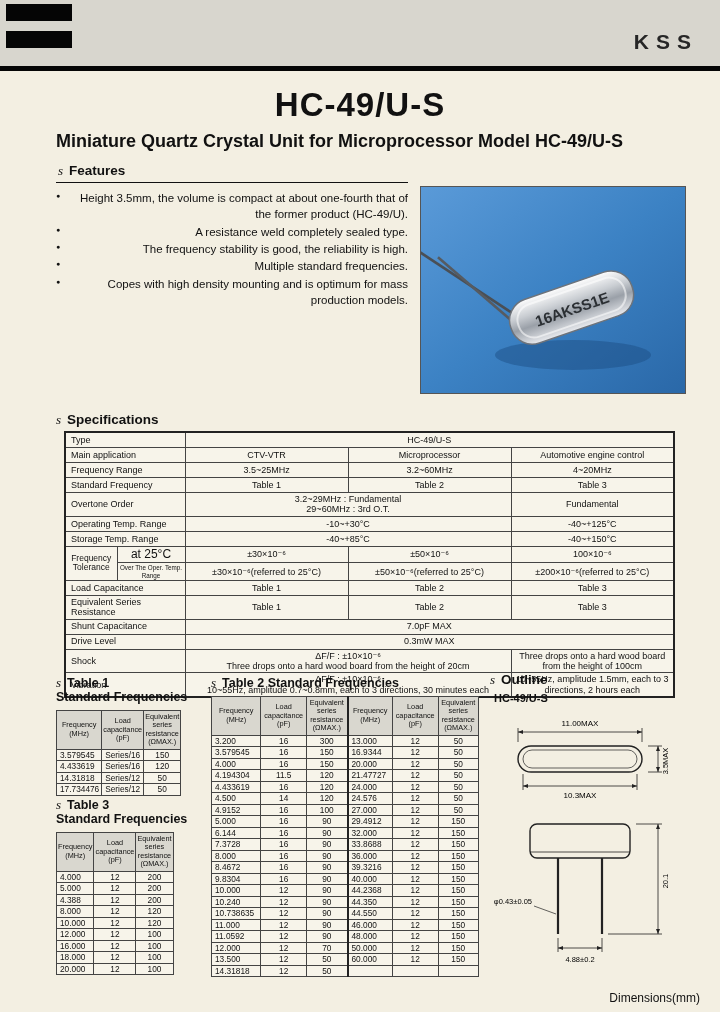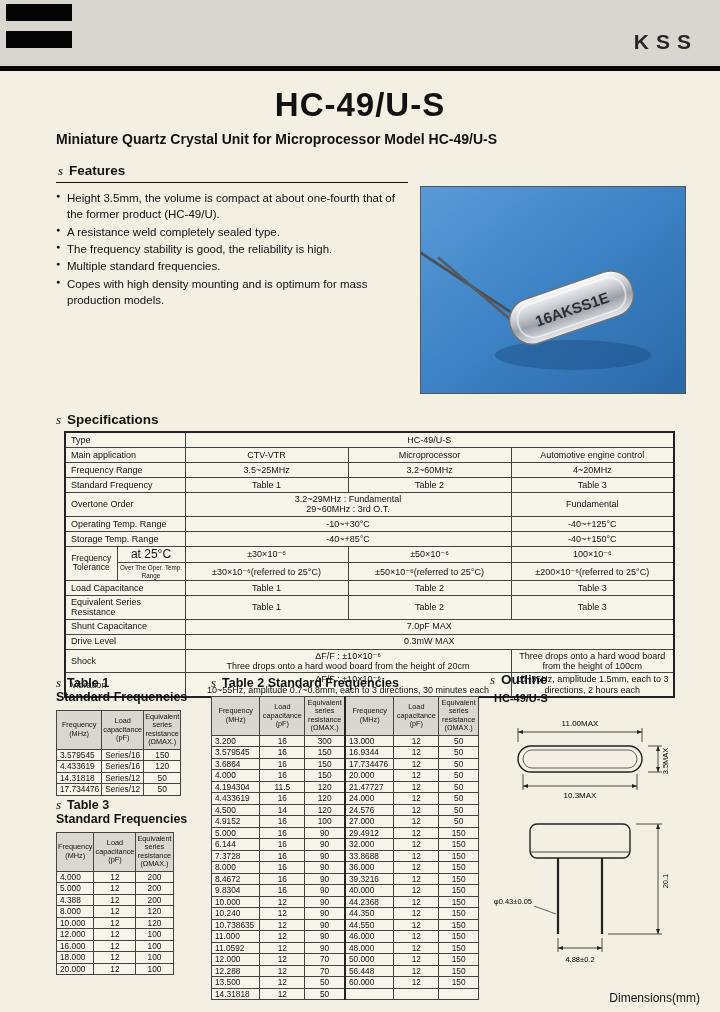--- a/index.html
+++ b/index.html
@@ -11,30 +11,30 @@
   
   .band{position:absolute;top:0;left:0;width:720px;height:66px;background:#d8d6ce;}
   .regbar{position:absolute;left:6px;width:66px;height:17px;background:#050505;}
   .regbar.b1{top:4px}.regbar.b2{top:31px}
   .logo{position:absolute;top:30px;right:22px;font-size:21px;font-weight:bold;
         letter-spacing:7px;color:#262626;font-family:"Liberation Sans",sans-serif;}
   .rule{position:absolute;top:66px;left:0;width:720px;height:5px;background:#050505;}
   .doc-title{position:absolute;top:86px;left:0;width:720px;text-align:center;
              font-size:33px;font-weight:bold;letter-spacing:1px;}
   .doc-subtitle{position:absolute;top:131px;left:56px;width:620px;
-                font-size:14px;font-weight:bold;}
+                font-size:18px;font-weight:bold;}
   
   .sec{font-size:13.5px;font-weight:bold;}
   .marker{font-family:"Liberation Serif","DejaVu Serif",serif;font-style:italic;
           font-weight:normal;margin-right:6px;font-size:13px;}
   
   .features{position:absolute;top:163px;left:56px;width:352px;}
   .features .sec{border-bottom:1.5px solid #111;padding-bottom:3px;padding-left:2px;}
   .feat-list{margin:7px 0 0 0;padding:0;list-style:none;font-size:11.5px;line-height:1.42;}
-  .feat-list li{padding-left:11px;position:relative;margin-bottom:1px;}
+  .feat-list li{padding-left:11px;position:relative;margin-bottom:1px;text-align:right;}
   .feat-list li:before{content:"\25CF";position:absolute;left:0;top:1px;font-size:7px;}
   
   .photo{position:absolute;top:186px;left:420px;width:264px;height:206px;
          border:1px solid #555;}
   
   .spec-head{position:absolute;top:412px;left:56px;}
   table{border-collapse:collapse;}
   .spec{position:absolute;top:431px;left:64px;width:609px;table-layout:fixed;
         border:2px solid #222;background:#f7f4ea;padding-left:44px;}
   .spec td{border:1px solid #444;font-size:9px;height:12px;padding:1px 2px;
@@ -353,28 +353,20 @@
         </tr>
         <tr>
           <td class="num">3.579545</td>
           <td>16</td>
           <td class="grpdiv">150</td>
           <td class="num">16.9344</td>
           <td>12</td>
           <td>50</td>
         </tr>
         <tr>
-          <td class="num">3.6864</td>
-          <td>16</td>
-          <td class="grpdiv">150</td>
-          <td class="num">17.734476</td>
-          <td>12</td>
-          <td>50</td>
-        </tr>
-        <tr>
           <td class="num">4.000</td>
           <td>16</td>
           <td class="grpdiv">150</td>
           <td class="num">20.000</td>
           <td>12</td>
           <td>50</td>
         </tr>
         <tr>
           <td class="num">4.194304</td>
           <td>11.5</td>
@@ -493,28 +485,20 @@
           <td class="grpdiv">90</td>
           <td class="num">48.000</td>
           <td>12</td>
           <td>150</td>
         </tr>
         <tr>
           <td class="num">12.000</td>
           <td>12</td>
           <td class="grpdiv">70</td>
           <td class="num">50.000</td>
-          <td>12</td>
-          <td>150</td>
-        </tr>
-        <tr>
-          <td class="num">12.288</td>
-          <td>12</td>
-          <td class="grpdiv">70</td>
-          <td class="num">56.448</td>
           <td>12</td>
           <td>150</td>
         </tr>
         <tr>
           <td class="num">13.500</td>
           <td>12</td>
           <td class="grpdiv">50</td>
           <td class="num">60.000</td>
           <td>12</td>
           <td>150</td>

